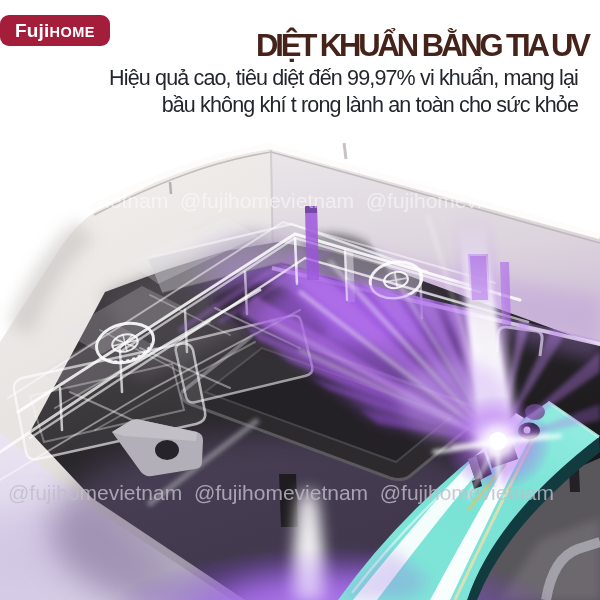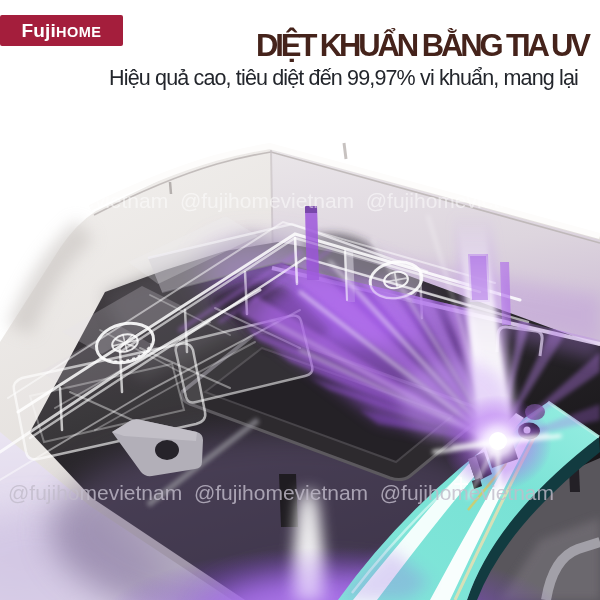--- a/index.html
+++ b/index.html
@@ -317,23 +317,24 @@
 
   <g stroke="#ffffff" stroke-linecap="round" opacity="0.85">
     <path d="M461,478 L461,490 M455,484 L467,484" stroke-width="2"></path>
   </g>
 
   <text x="-6" y="208" font-size="21" fill="#ffffff" opacity="0.5" font-family="Liberation Sans, sans-serif">@fujihomevietnam&nbsp;&nbsp;@fujihomevietnam&nbsp;&nbsp;@fujihomevietnam&nbsp;&nbsp;@fujihomevietnam</text>
 
   <text x="8" y="500" font-size="21" fill="#c2bccb" opacity="0.8" font-family="Liberation Sans, sans-serif">@fujihomevietnam&nbsp;&nbsp;@fujihomevietnam&nbsp;&nbsp;@fujihomevietnam</text>
 </svg>
 
-<div class="abs" style="left:0;top:15px;width:123px;height:31px;background:#a41e3c;border-radius:2px;color:#ffffff;text-align:center;line-height:31px;">
+<div class="abs" style="left:0;top:15px;width:110px;height:31px;background:#a41e3c;border-radius:9px;color:#ffffff;text-align:center;line-height:31px;">
   <span style="font-size:19px;font-weight:bold;letter-spacing:0.2px;">Fuji</span><span style="font-size:14.5px;font-weight:bold;letter-spacing:0.5px;">HOME</span>
 </div>
 
 <div id="title" class="abs" style="left:256px;top:27.5px;">
   <span style="font-size:31px;font-weight:bold;color:#45231b;letter-spacing:-3.1px;white-space:nowrap;">DIỆT KHUẨN BẰNG TIA UV</span>
 </div>
 
 <div id="sub" class="abs" style="right:22px;top:65px;width:578px;text-align:right;font-size:21.5px;color:#23262c;line-height:27px;padding-left:23px;">
   <div><span id="s1" style="letter-spacing:-0.85px;">Hiệu quả cao, tiêu diệt đến 99,97% vi khuẩn, mang lại</span></div>
+  <div><span id="s2" style="letter-spacing:-0.85px;">bầu không khí t rong lành an toàn cho sức khỏe</span></div>
 </div>
 
 </body></html>

